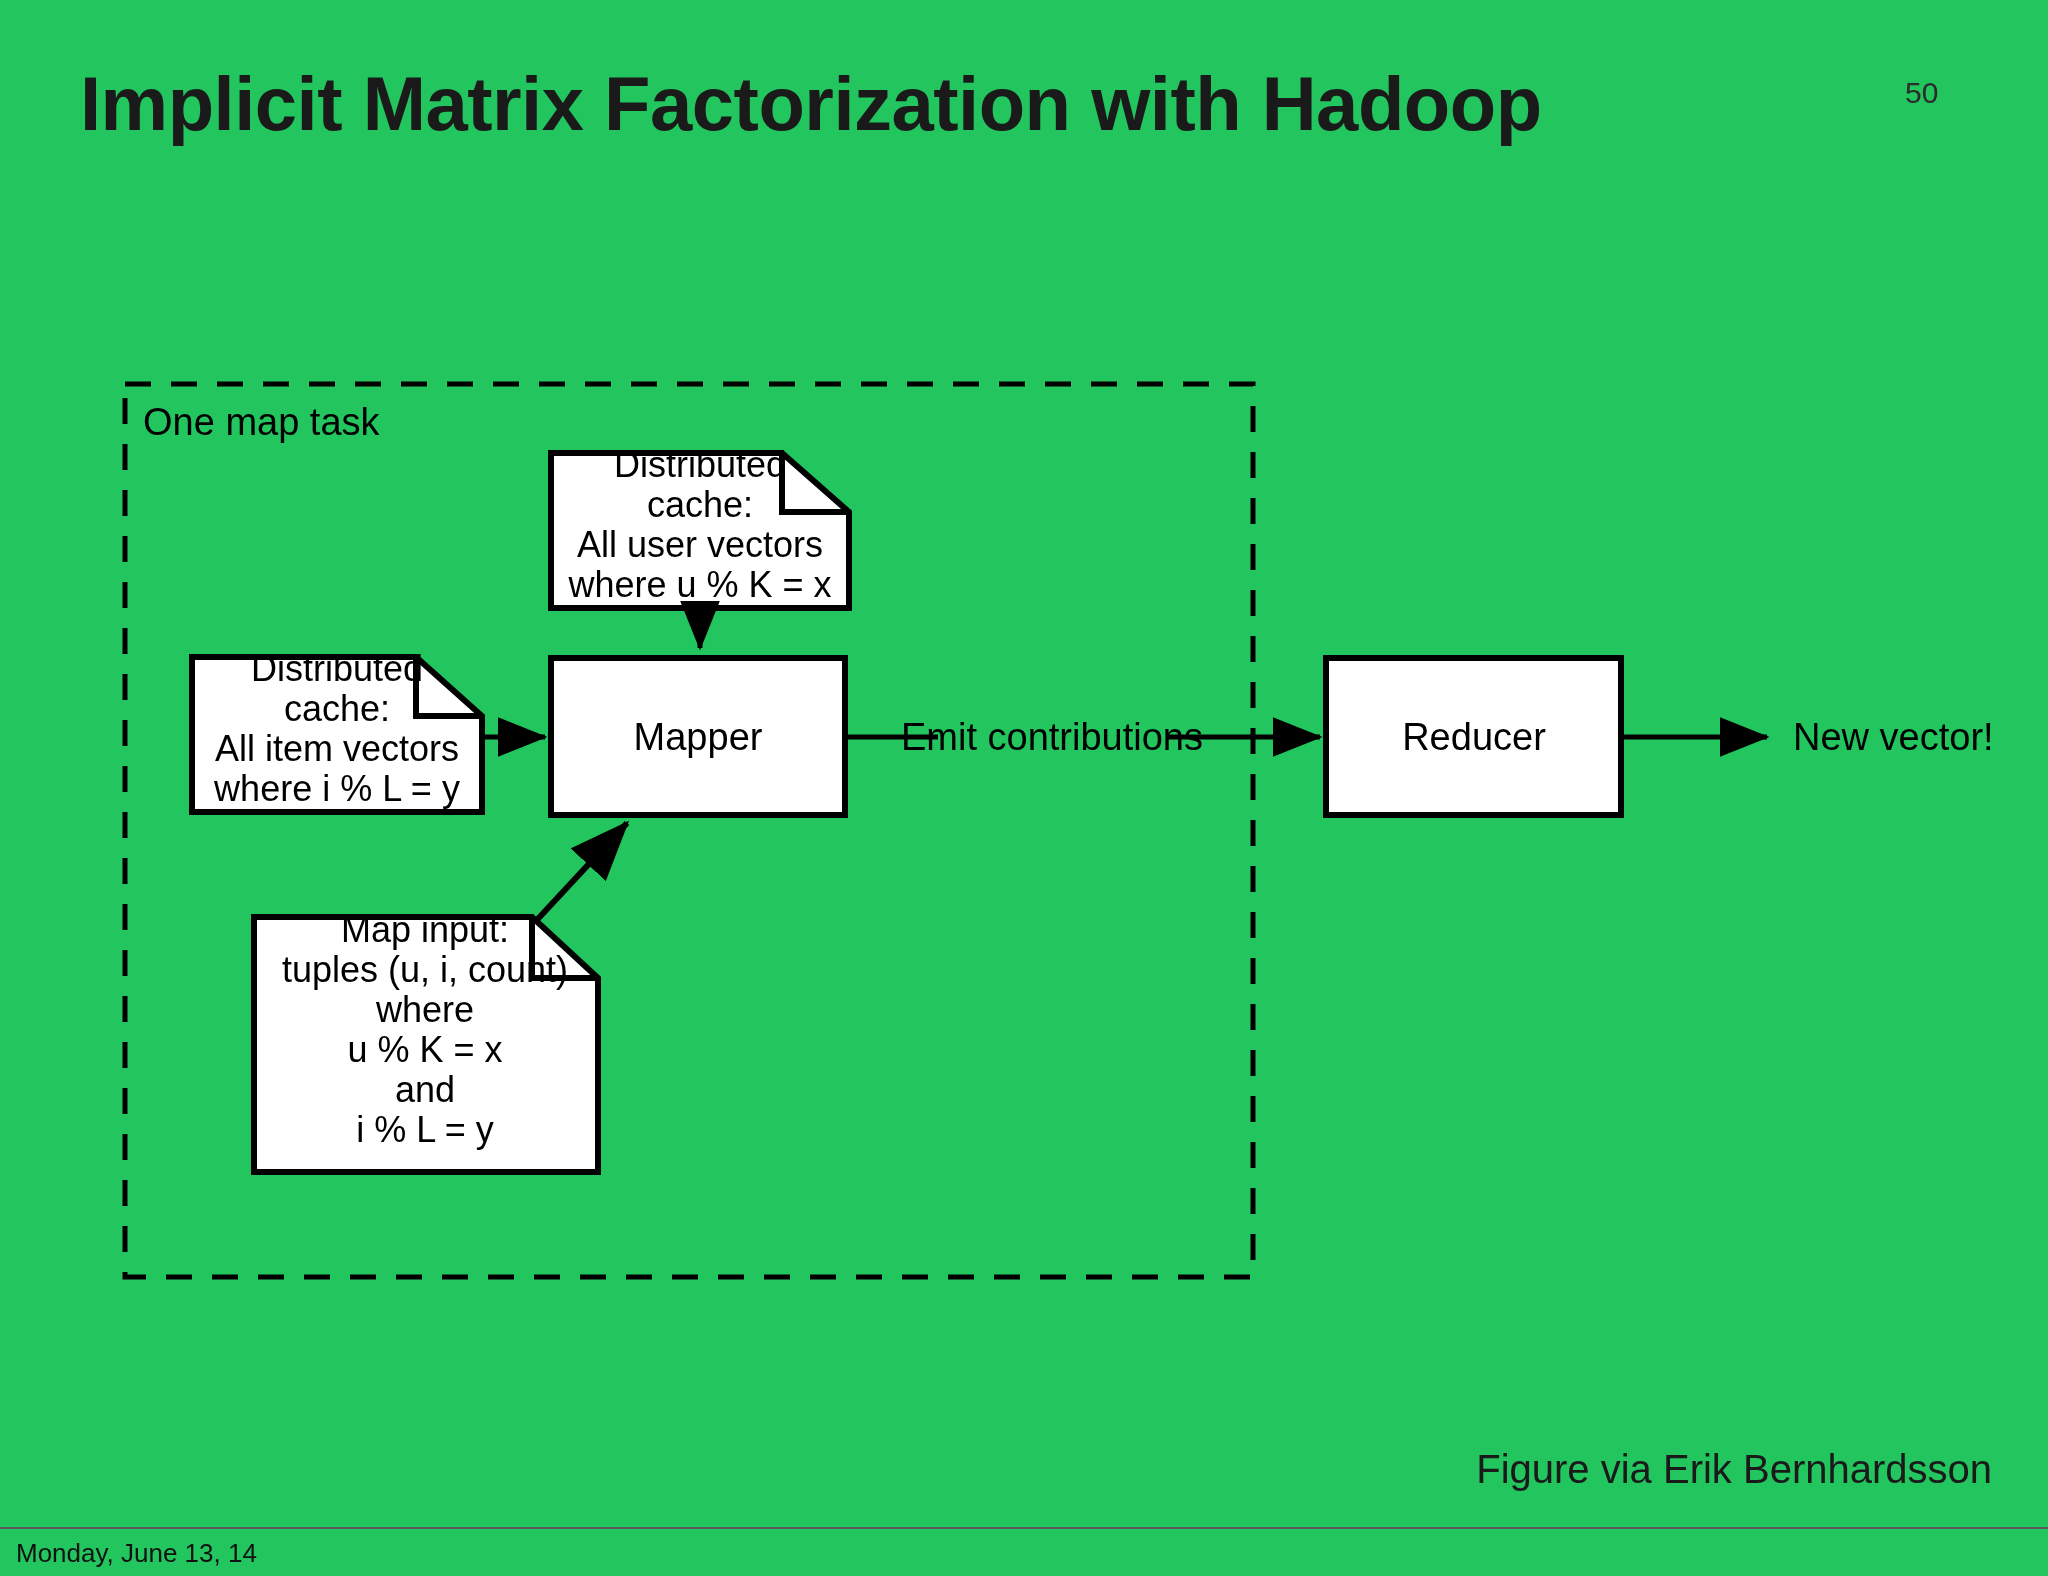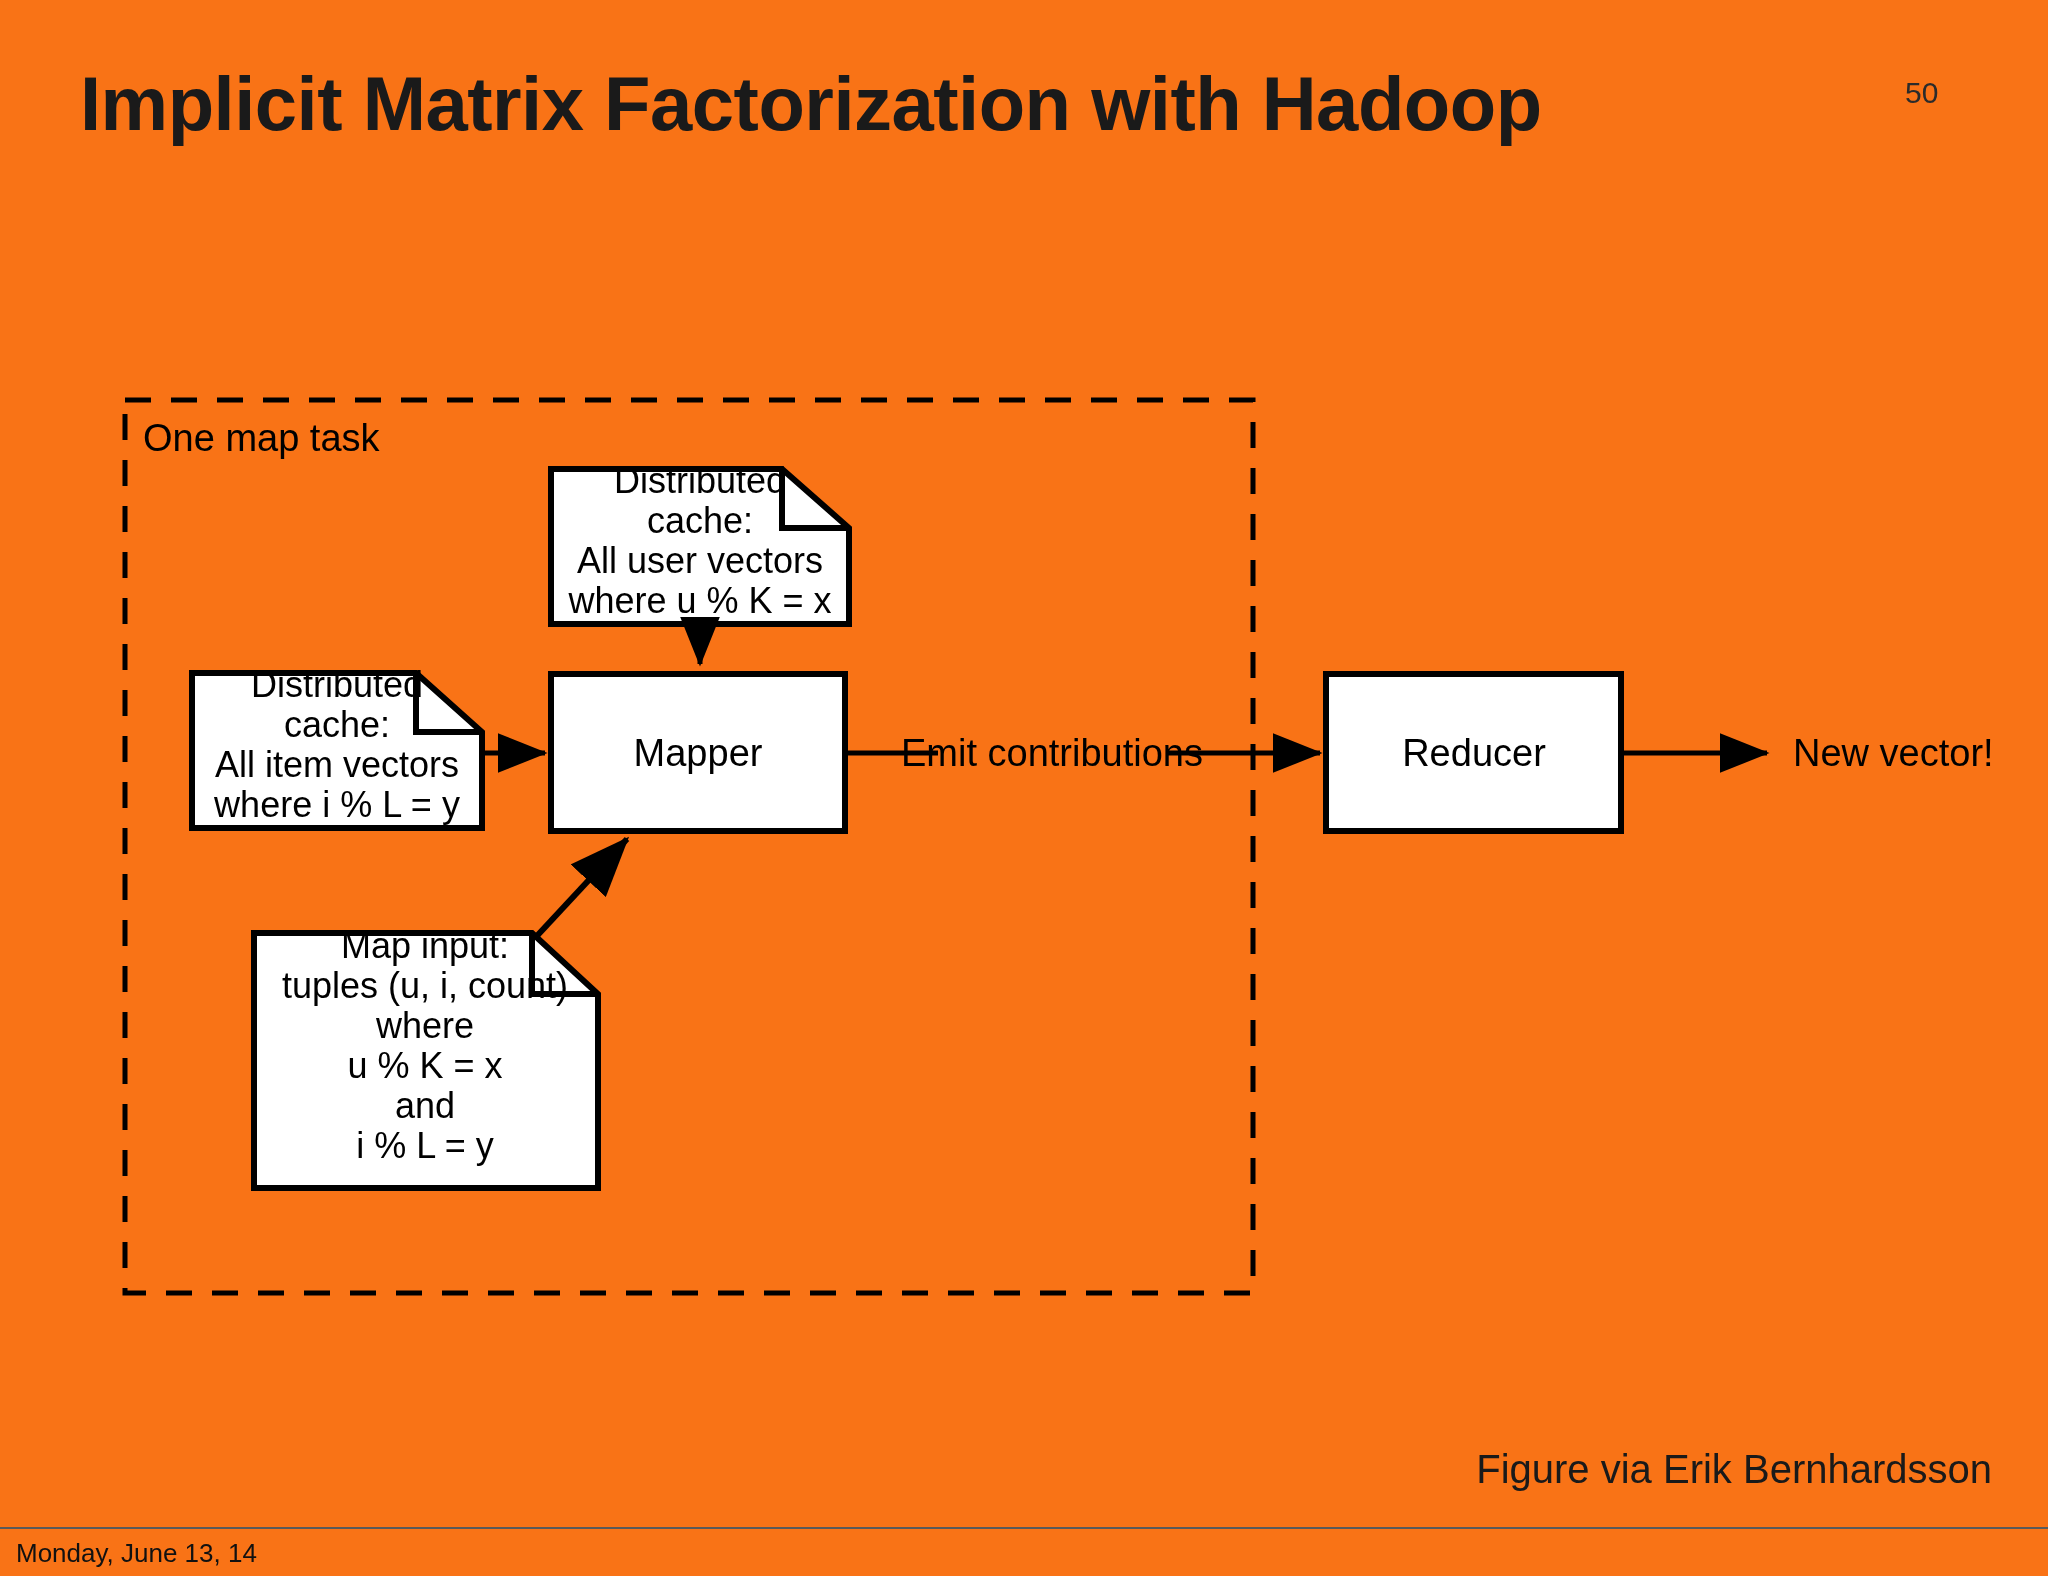--- a/index.html
+++ b/index.html
@@ -8,21 +8,21 @@
     background: #ffffff;
   }
   body {
     font-family: "Liberation Sans", sans-serif;
     color: #000000;
   }
   #slide {
     position: relative;
     width: 2048px;
     height: 1576px;
-    background: #f97316;
+    background: #22c55e;
     overflow: hidden;
   }
 
   
   #slide-title {
     position: absolute;
     left: 80px;
     top: 60px;
     font-size: 76px;
     font-weight: bold;
@@ -37,21 +37,21 @@
     top: 76px;
     font-size: 30px;
     color: #2b2b2b;
     font-family: "Liberation Sans", sans-serif;
   }
 
   
   #figure {
     position: absolute;
     left: 0;
-    top: 16px;
+    top: 0;
     width: 1651px;
     height: 1420px;
   }
   #figure svg {
     display: block;
   }
   .diagram-text {
     font-family: "Liberation Sans", sans-serif;
     fill: #000000;
   }

